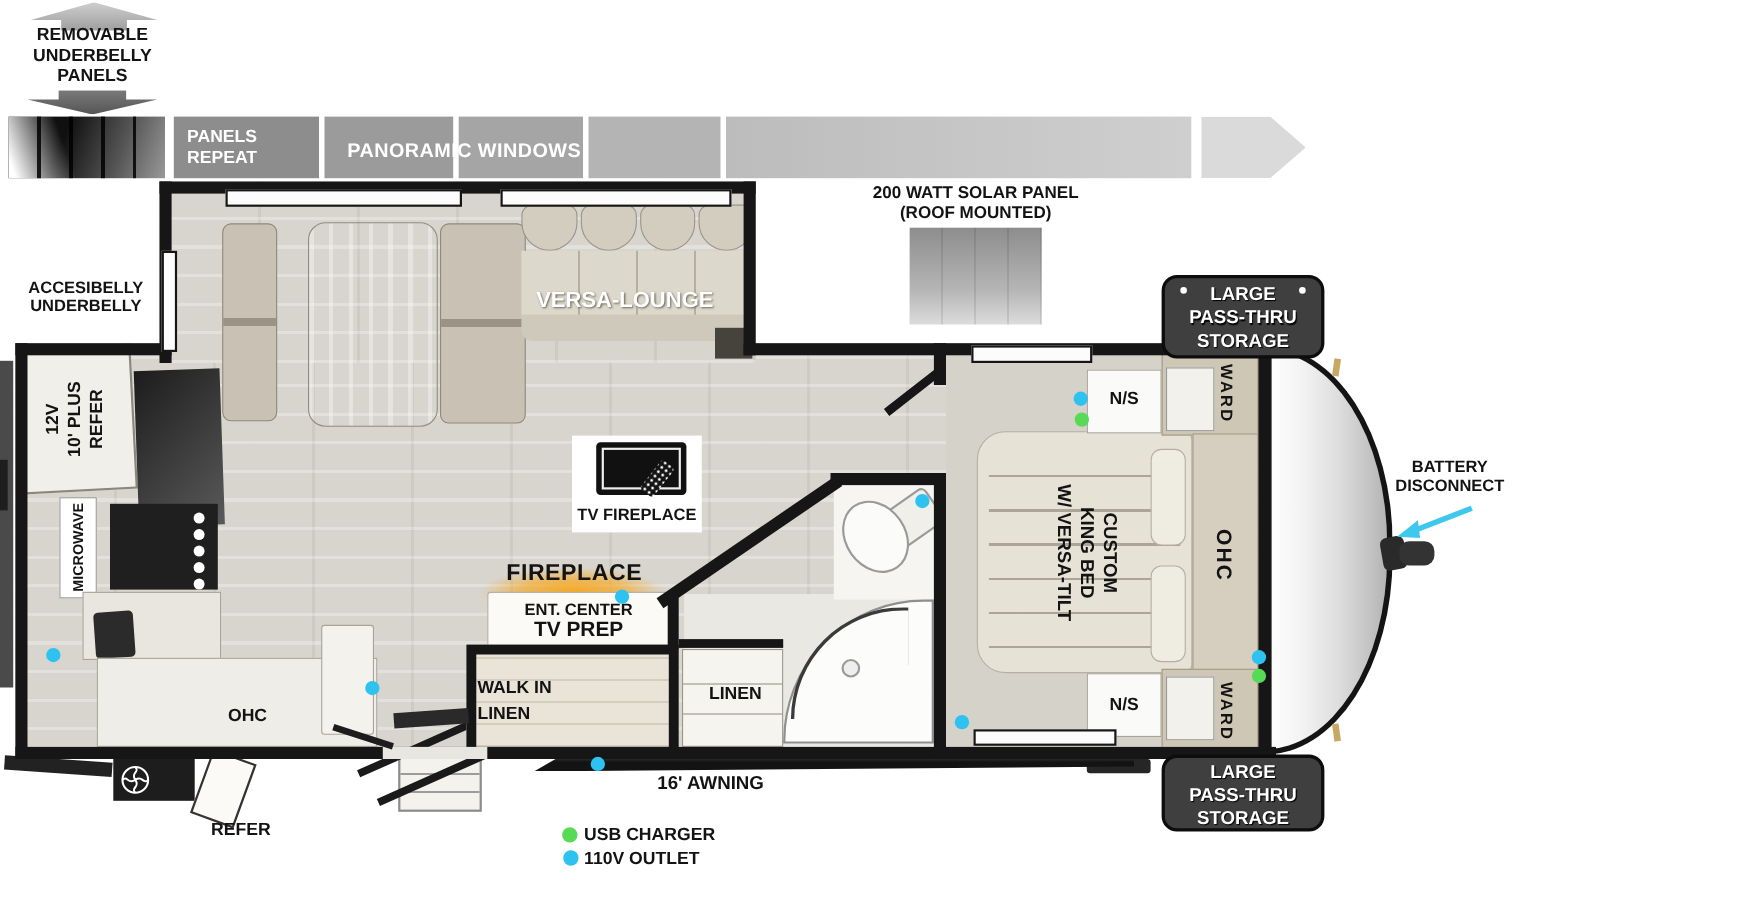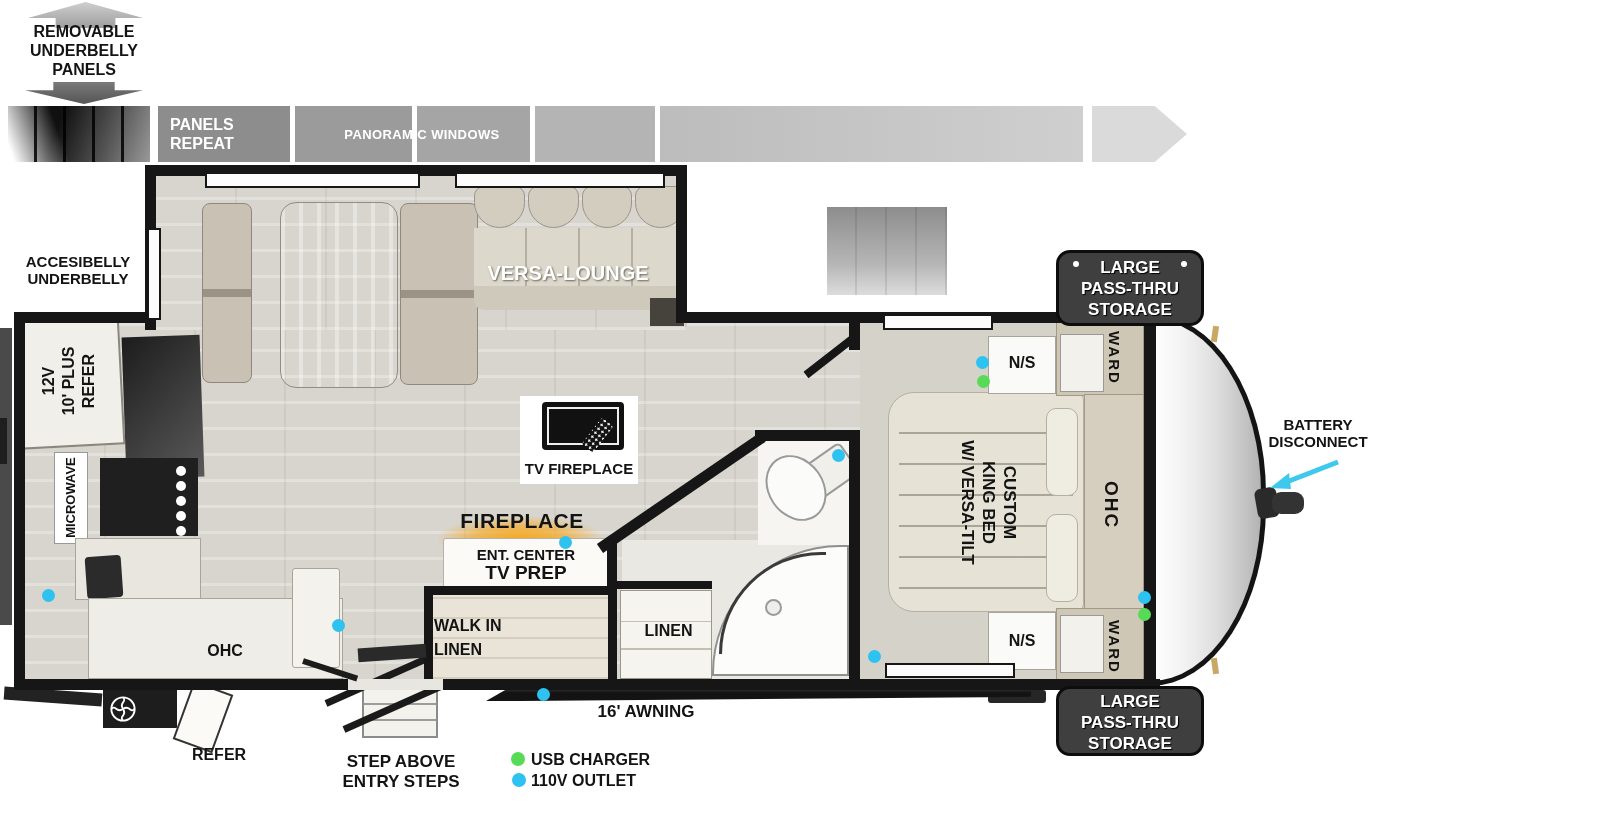--- a/index.html
+++ b/index.html
@@ -53,22 +53,26 @@
     <div class="lbl white" style="left:12px;top:9px;width:100px;text-align:left;font-size:16px;line-height:19px">
       <span>PANELS</span>
         <span>REPEAT</span>
     </div>
   </div>
   <div class="seg" style="left:295px;width:117px;background:#9b9b9b"></div>
   <div class="seg" style="left:417px;width:113px;background:#a5a5a5"></div>
   <div class="seg" style="left:535px;width:120px;background:#b4b4b4"></div>
   <div class="seg" style="left:660px;width:423px;background:linear-gradient(90deg,#bcbcbc,#cfcfcf)"></div>
   <div class="seg" style="left:1092px;width:95px;background:#dadada;clip-path:polygon(0 0,66% 0,100% 50%,66% 100%,0 100%)"></div>
-  <div class="lbl white" style="left:297px;top:127px;width:250px;font-size:13px;letter-spacing:.4px">PANORAMIC WINDOWS</div>
-
+  <div class="lbl white" style="left:297px;top:127px;width:250px;font-size:18px;letter-spacing:.4px">PANORAMIC WINDOWS</div>
+
+  <div class="lbl" style="left:772px;top:167px;width:230px;font-size:15.5px">
+    <span>200 WATT SOLAR PANEL</span>
+      <span>(ROOF MOUNTED)</span>
+  </div>
   <div class="abs" style="left:827px;top:207px;width:120px;height:88px;
               background:linear-gradient(#8d8d8d,#b6b6b6 65%,#dcdcdc),
                          repeating-linear-gradient(90deg,transparent 0 28px,#e8e8e8 28px 30px);
               background-blend-mode:multiply"></div>
 
   <div class="lbl" style="left:8px;top:253px;width:140px;font-size:15px">
     <span>ACCESIBELLY</span>
       <span>UNDERBELLY</span>
   </div>
 
@@ -212,24 +216,20 @@
   <div class="win" style="left:883px;top:314px;width:110px;height:16px"></div>
   <div class="win" style="left:885px;top:663px;width:130px;height:15px"></div>
 
   <div class="abs" style="left:348px;top:679px;width:95px;height:11px;background:#e8e6e1;z-index:22"></div>
   <div class="abs" style="left:358px;top:646px;width:68px;height:14px;background:#2a2a2a;transform:rotate(-4deg);z-index:23"></div>
   <div class="abs" style="left:303px;top:658px;width:57px;height:6px;background:#1c1c1c;transform:rotate(18deg);transform-origin:0 50%;z-index:23"></div>
   <div class="abs" style="left:362px;top:684px;width:76px;height:54px;background:#f4f2ec;border:2px solid #8c8c8c;box-sizing:border-box;z-index:8;
               background-image:linear-gradient(0deg,transparent 30%,#9c9c9c 30%,#9c9c9c 34%,transparent 34%,transparent 63%,#9c9c9c 63%,#9c9c9c 67%,transparent 67%)"></div>
   <div class="abs" style="left:326px;top:700px;width:118px;height:7px;background:#1a1a1a;transform:rotate(-24deg);transform-origin:0 50%;z-index:9"></div>
   <div class="abs" style="left:344px;top:726px;width:118px;height:7px;background:#1a1a1a;transform:rotate(-24deg);transform-origin:0 50%;z-index:9"></div>
-  <div class="lbl" style="left:326px;top:752px;width:150px;font-size:17px">
-    <span>STEP ABOVE</span>
-      <span>ENTRY STEPS</span>
-  </div>
 
   <div class="abs" style="left:103px;top:690px;width:74px;height:38px;background:#1d1d1d;z-index:8">
     <svg width="28" height="28" viewBox="0 0 24 24" style="position:absolute;left:6px;top:5px">
       <circle cx="12" cy="12" r="10" fill="none" stroke="#fff" stroke-width="1.6"></circle>
       <path d="M12 12 C8 6,16 6,12 2 M12 12 C18 8,18 16,22 12 M12 12 C16 18,8 18,12 22 M12 12 C6 16,6 8,2 12" stroke="#fff" fill="none" stroke-width="1.6"></path>
     </svg>
   </div>
   <div class="abs" style="left:182px;top:686px;width:38px;height:58px;background:#fbfaf6;border:2px solid #333;transform:rotate(20deg);z-index:8"></div>
   <div class="lbl" style="left:188px;top:746px;width:62px;font-size:16px">REFER</div>
   <div class="abs" style="left:4px;top:690px;width:98px;height:13px;background:#222;transform:rotate(4deg);z-index:7"></div>

